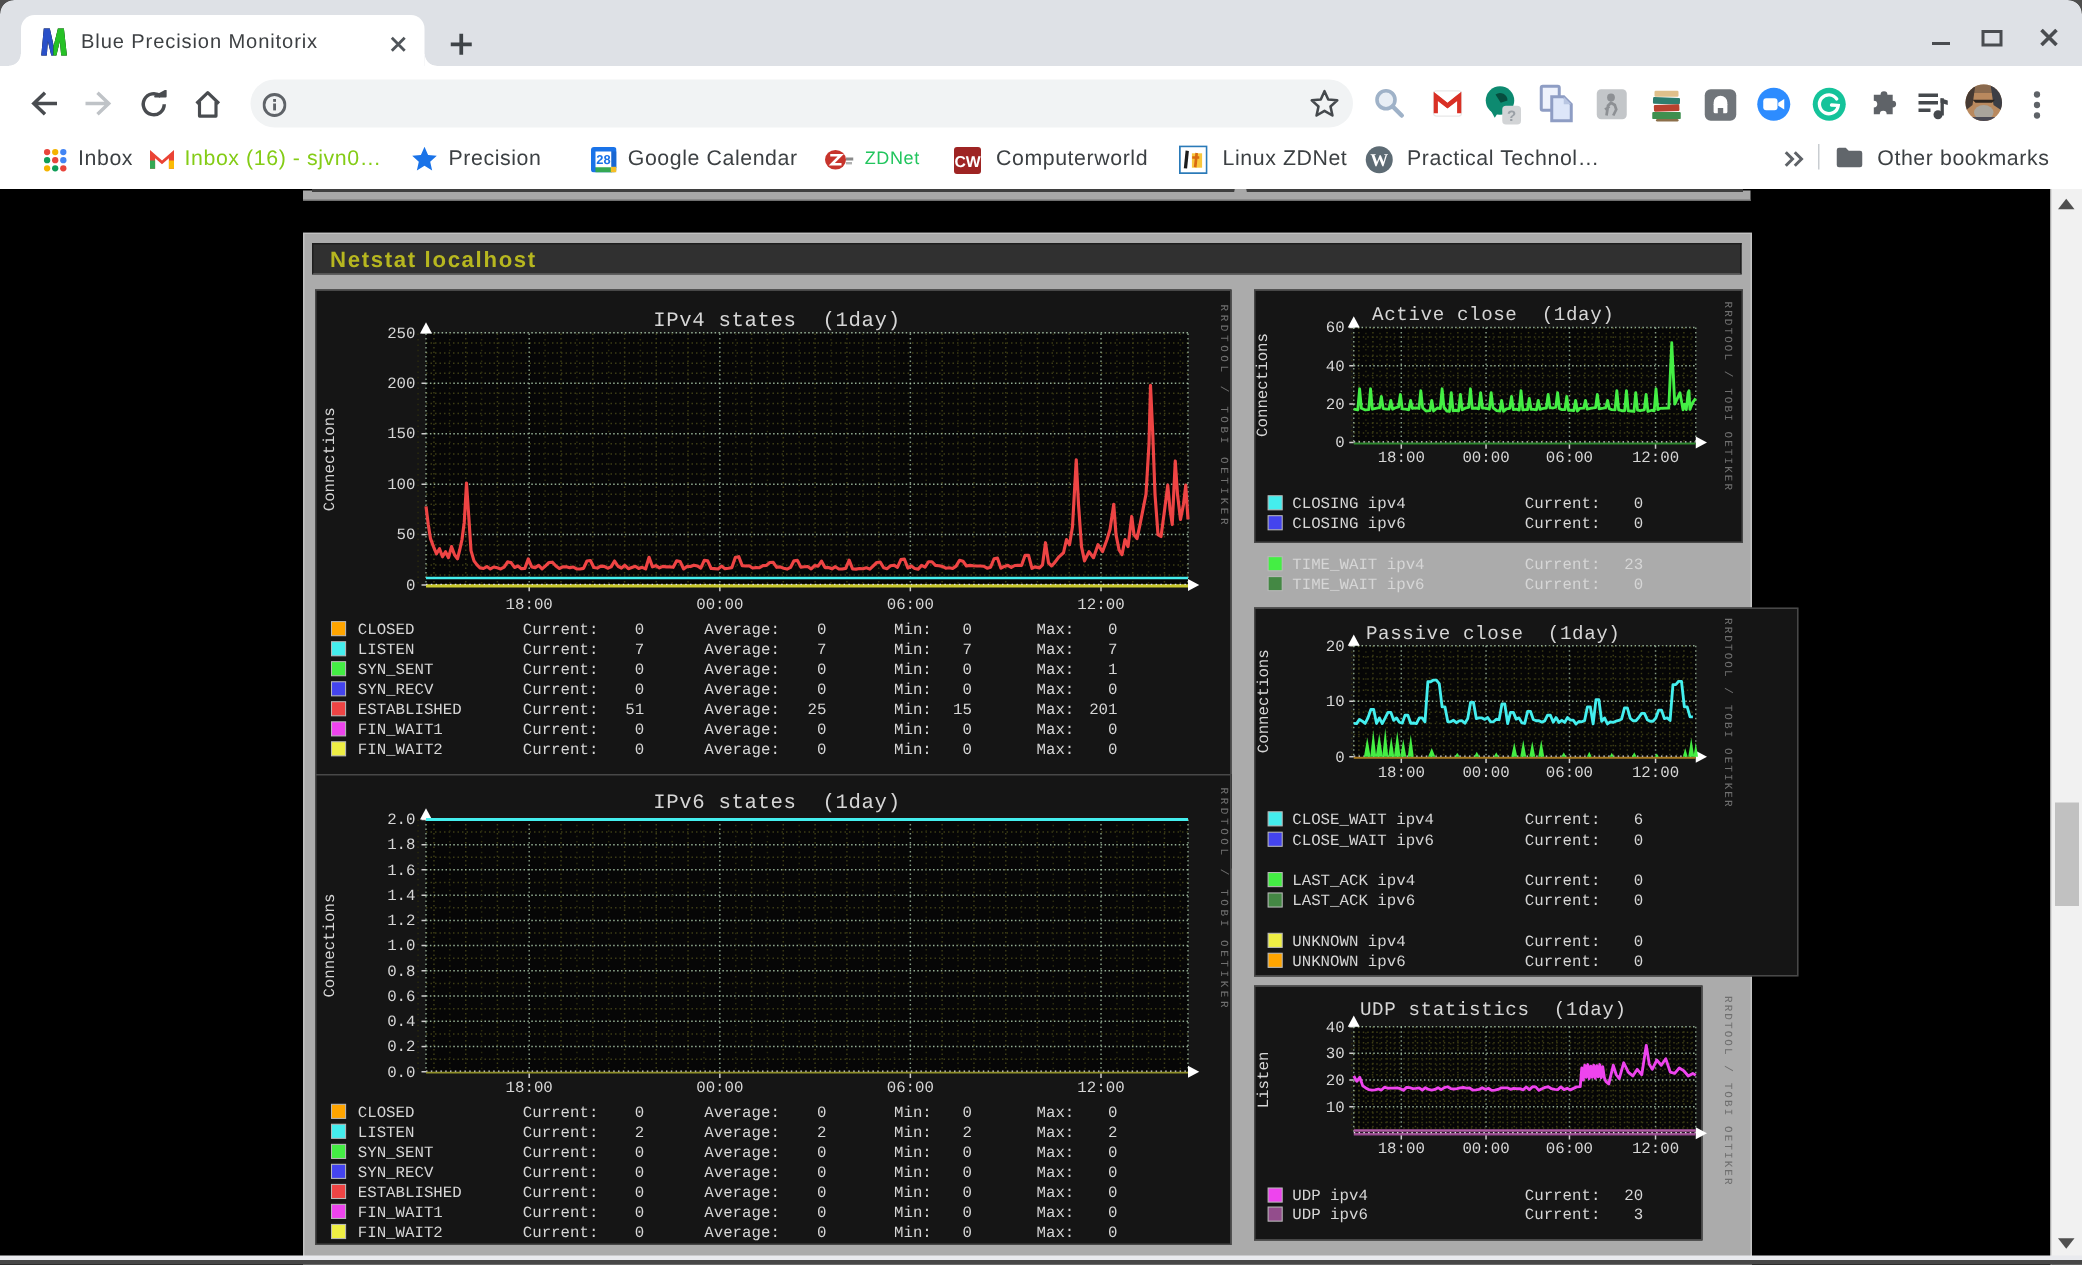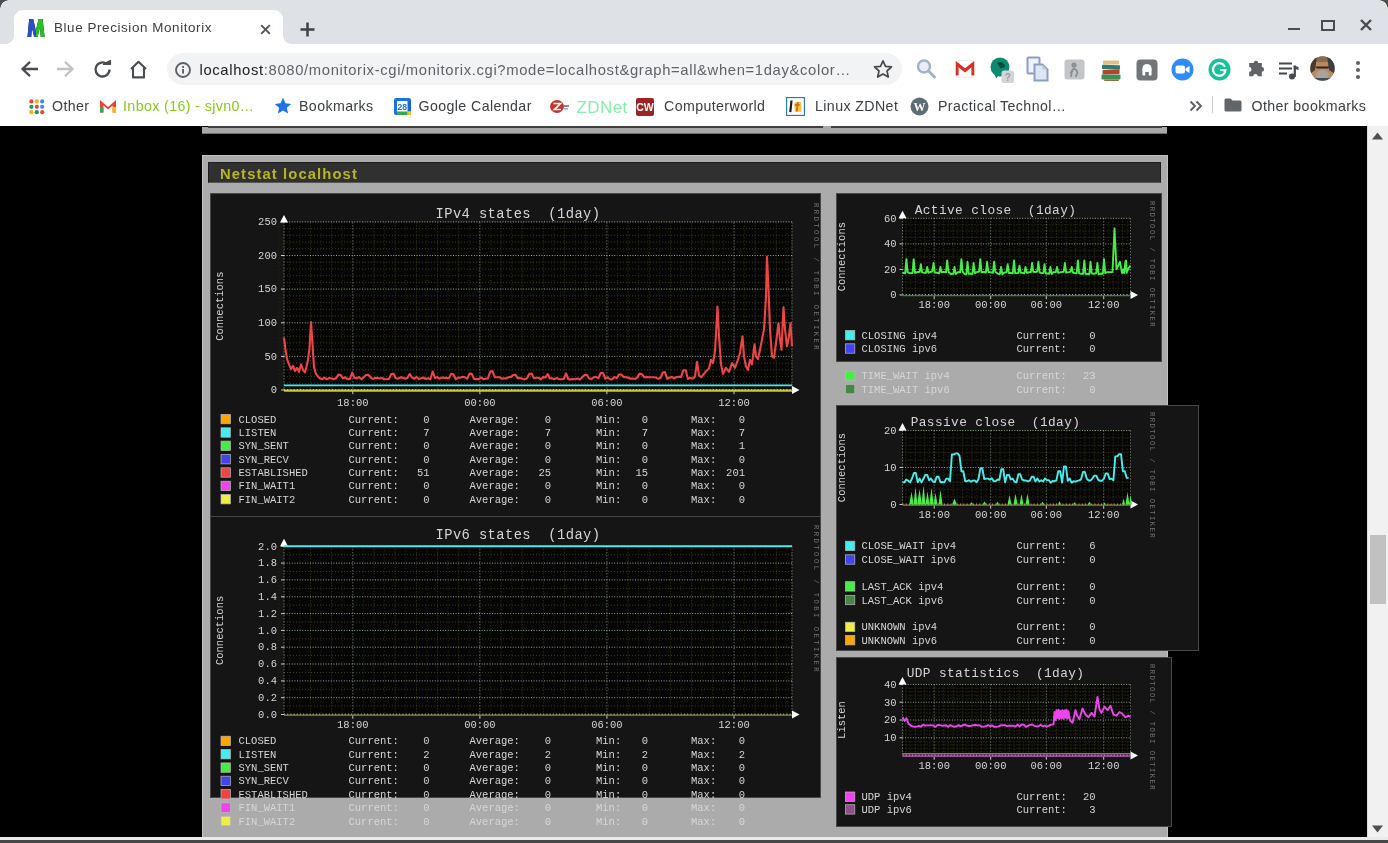--- a/index.html
+++ b/index.html
@@ -56,21 +56,20 @@
     </svg>
 <svg class="abs" style="left:129px;top:59.5px" width="19" height="19" viewBox="0 0 19 19">
 <path d="M2 9 L9.5 1.8 L17 9 M4 7.8 V17.4 H15 V7.8" stroke="#494c50" stroke-width="2.1" fill="none" stroke-linejoin="round"></path>
 </svg>
 <div class="abs" style="left:167px;top:53px;width:735px;height:31.5px;background:#f1f3f4;border-radius:16px"></div>
 <svg class="abs" style="left:174.5px;top:61.5px" width="16" height="16" viewBox="0 0 16 16">
 <circle cx="8" cy="8" r="7" stroke="#5f6368" stroke-width="1.9" fill="none"></circle>
 <rect x="7.1" y="7" width="1.9" height="4.6" fill="#5f6368"></rect>
 <rect x="7.1" y="4" width="1.9" height="1.9" fill="#5f6368"></rect>
     </svg>
-<div class="abs" style="left:199.5px;top:62px;font-size:14.8px;letter-spacing:0.65px;color:#5f6368;white-space:nowrap"><span style="color:#202124">localhost</span>:8080/monitorix-cgi/monitorix.cgi?mode=localhost&amp;graph=all&amp;when=1day&amp;color…</div>
 <svg class="abs" style="left:873px;top:58.5px" width="20" height="20" viewBox="0 0 20 20">
 <path d="M10 1.8 L12.5 7.3 L18.5 7.9 L14 12 L15.3 18 L10 14.9 L4.7 18 L6 12 L1.5 7.9 L7.5 7.3 Z" stroke="#45494d" stroke-width="1.7" fill="none" stroke-linejoin="round"></path>
     </svg>
 <svg class="abs" style="left:915px;top:58px" width="22" height="22" viewBox="0 0 22 22">
 <circle cx="9" cy="8.5" r="6" stroke="#9fb2c8" stroke-width="2.4" fill="#e8eef5"></circle>
 <path d="M13.5 13 L19.5 19" stroke="#9fb2c8" stroke-width="3" stroke-linecap="round"></path>
     </svg>
 <svg class="abs" style="left:955px;top:60px" width="20" height="18" viewBox="0 0 20 18">
 <rect x="0.6" y="0.6" width="18.8" height="16.8" rx="2" fill="#fff" stroke="#e8e8e8" stroke-width="0.8"></rect>
 <path d="M2.2 15.5 V4 L10 10.2 L17.8 4 V15.5" stroke="#d93025" stroke-width="2.8" fill="none"></path>
@@ -150,47 +149,47 @@
       <circle cx="2.4" cy="2.4" r="2.1" fill="#e8453c"></circle>
       <circle cx="7.800000000000001" cy="2.4" r="2.1" fill="#f4b400"></circle>
       <circle cx="13.200000000000001" cy="2.4" r="2.1" fill="#4285f4"></circle>
       <circle cx="2.4" cy="7.800000000000001" r="2.1" fill="#0f9d58"></circle>
       <circle cx="7.800000000000001" cy="7.800000000000001" r="2.1" fill="#e8453c"></circle>
       <circle cx="13.200000000000001" cy="7.800000000000001" r="2.1" fill="#4285f4"></circle>
       <circle cx="2.4" cy="13.200000000000001" r="2.1" fill="#f4b400"></circle>
       <circle cx="7.800000000000001" cy="13.200000000000001" r="2.1" fill="#0f9d58"></circle>
       <circle cx="13.200000000000001" cy="13.200000000000001" r="2.1" fill="#e8453c"></circle>
     </svg>
-<div class="abs" style="left:52px;top:98px;font-size:14.2px;color:#3c4043;letter-spacing:0.4px">Other</div>
+<div class="abs" style="left:52px;top:98px;font-size:14.2px;color:#3c4043;letter-spacing:0.4px">Inbox</div>
 <svg class="abs" style="left:99px;top:99px" width="18" height="14" viewBox="0 0 18 14">
 <path d="M1 13.5 V1 L9 8 L17 1 V13.5 H13.6 V6.5 L9 10.5 L4.4 6.5 V13.5 Z" fill="#ea4335"></path>
 <path d="M1 13.5 V8 H4.4 V13.5 Z" fill="#34a853"></path>
 <path d="M17 13.5 V8 H13.6 V13.5 Z" fill="#fbbc04"></path>
 </svg>
 <div class="abs" style="left:123px;top:98px;font-size:14.2px;color:#84cc16;letter-spacing:0.4px">Inbox (16) - sjvn0…</div>
 <svg class="abs" style="left:274px;top:97px" width="18" height="18" viewBox="0 0 18 18">
 <path d="M9 0.8 L11.4 6.3 L17.2 6.9 L12.8 10.8 L14.1 16.6 L9 13.5 L3.9 16.6 L5.2 10.8 L0.8 6.9 L6.6 6.3 Z" fill="#1a73e8"></path>
     </svg>
-<div class="abs" style="left:299px;top:98px;font-size:14.2px;color:#3c4043;letter-spacing:0.4px">Bookmarks</div>
+<div class="abs" style="left:299px;top:98px;font-size:14.2px;color:#3c4043;letter-spacing:0.4px">Precision</div>
 <svg class="abs" style="left:394px;top:98px" width="17" height="17" viewBox="0 0 17 17">
 <rect x="0" y="0" width="17" height="17" rx="2" fill="#1a73e8"></rect>
 <rect x="13.2" y="3" width="3.8" height="11" fill="#1967d2"></rect>
 <rect x="3" y="13.2" width="11" height="3.8" fill="#34a853"></rect>
 <rect x="13.2" y="13.2" width="3.8" height="3.8" fill="#f6bf26"></rect>
 <rect x="3" y="3" width="10.5" height="10.5" fill="#fff"></rect>
 <text x="8.3" y="11.6" text-anchor="middle" font-size="8.6" font-weight="bold" fill="#1a73e8" font-family="Liberation Sans, sans-serif">28</text>
     </svg>
 <div class="abs" style="left:418.5px;top:98px;font-size:14.2px;color:#3c4043;letter-spacing:0.4px">Google Calendar</div>
 <svg class="abs" style="left:550px;top:98.5px" width="19" height="16" viewBox="0 0 19 16">
 <ellipse cx="7" cy="7.5" rx="7" ry="6.5" fill="#c7342c"></ellipse>
 <path d="M3.5 4.5 H10.5 L4.5 10.5 H11" stroke="#fff" stroke-width="1.7" fill="none"></path>
 <rect x="14" y="6" width="5" height="2" fill="#8a8a8a"></rect>
 <rect x="14" y="9" width="4" height="1.6" fill="#b0b0b0"></rect>
     </svg>
-<div class="abs" style="left:576.5px;top:98px;font-size:17px;color:#86efac;letter-spacing:0.4px">ZDNet</div>
+<div class="abs" style="left:576.5px;top:98px;font-size:12px;color:#22c55e;letter-spacing:0.4px">ZDNet</div>
 <svg class="abs" style="left:636px;top:97.5px" width="18" height="18" viewBox="0 0 18 18">
 <rect x="0" y="0" width="18" height="18" rx="2" fill="#9e2423"></rect>
 <text x="9" y="13.4" text-anchor="middle" font-size="10.5" font-weight="bold" fill="#fff" font-family="Liberation Sans, sans-serif">CW</text>
     </svg>
 <div class="abs" style="left:664px;top:98px;font-size:14.2px;color:#3c4043;letter-spacing:0.4px">Computerworld</div>
 <svg class="abs" style="left:786px;top:97px" width="19" height="19" viewBox="0 0 19 19">
 <rect x="0.5" y="0.5" width="18" height="18" fill="#fff" stroke="#2a7ab8" stroke-width="1.3"></rect>
 <rect x="8.6" y="5.2" width="6.8" height="9.6" fill="#f8c73d"></rect>
 <path d="M5.5 3.5 L4.3 15.2" stroke="#1c1c1c" stroke-width="2.2"></path>
 <path d="M11.8 5 L10.8 14.5 M8.8 8 H13.5" stroke="#d86a10" stroke-width="1.8"></path>
@@ -391,21 +390,21 @@
 <text x="138.5" y="309.7" text-anchor="start" font-family="Liberation Mono, monospace" font-size="10.5" fill="#d6d6d6">Current:</text>
 <text x="219.5" y="309.7" text-anchor="end" font-family="Liberation Mono, monospace" font-size="10.5" fill="#d6d6d6">0</text>
 <text x="259.5" y="309.7" text-anchor="start" font-family="Liberation Mono, monospace" font-size="10.5" fill="#d6d6d6">Average:</text>
 <text x="341" y="309.7" text-anchor="end" font-family="Liberation Mono, monospace" font-size="10.5" fill="#d6d6d6">0</text>
 <text x="386" y="309.7" text-anchor="start" font-family="Liberation Mono, monospace" font-size="10.5" fill="#d6d6d6">Min:</text>
 <text x="438" y="309.7" text-anchor="end" font-family="Liberation Mono, monospace" font-size="10.5" fill="#d6d6d6">0</text>
 <text x="481" y="309.7" text-anchor="start" font-family="Liberation Mono, monospace" font-size="10.5" fill="#d6d6d6">Max:</text>
 <text x="535" y="309.7" text-anchor="end" font-family="Liberation Mono, monospace" font-size="10.5" fill="#d6d6d6">0</text>
       </svg>
     </div>
-    <div class="cell" style="left:210px;top:515.5px;width:611px;height:282px">
+    <div class="cell" style="left:210px;top:515.5px;width:611px;height:314px">
       <svg width="611" height="320.5" viewBox="0 0 611 320.5">
         <rect x="74" y="31.3" width="508" height="168.2" fill="#060606"></rect>
 <line x1="74" y1="191.1" x2="582" y2="191.1" stroke="#3c3c16" stroke-width="1" stroke-dasharray="1 2"></line>
 <line x1="74" y1="174.3" x2="582" y2="174.3" stroke="#3c3c16" stroke-width="1" stroke-dasharray="1 2"></line>
 <line x1="74" y1="157.5" x2="582" y2="157.5" stroke="#3c3c16" stroke-width="1" stroke-dasharray="1 2"></line>
 <line x1="74" y1="140.6" x2="582" y2="140.6" stroke="#3c3c16" stroke-width="1" stroke-dasharray="1 2"></line>
 <line x1="74" y1="123.8" x2="582" y2="123.8" stroke="#3c3c16" stroke-width="1" stroke-dasharray="1 2"></line>
 <line x1="74" y1="107.0" x2="582" y2="107.0" stroke="#3c3c16" stroke-width="1" stroke-dasharray="1 2"></line>
 <line x1="74" y1="90.2" x2="582" y2="90.2" stroke="#3c3c16" stroke-width="1" stroke-dasharray="1 2"></line>
 <line x1="74" y1="73.4" x2="582" y2="73.4" stroke="#3c3c16" stroke-width="1" stroke-dasharray="1 2"></line>
@@ -819,21 +818,21 @@
 <rect x="10.4" y="218.2" width="9.4" height="9.4" fill="#EEEE44" stroke="#b9b9b9" stroke-width="0.7"></rect>
 <text x="26.5" y="226.4" text-anchor="start" font-family="Liberation Mono, monospace" font-size="10.5" fill="#d6d6d6">UNKNOWN ipv4</text>
 <text x="181.5" y="226.4" text-anchor="start" font-family="Liberation Mono, monospace" font-size="10.5" fill="#d6d6d6">Current:</text>
 <text x="260.5" y="226.4" text-anchor="end" font-family="Liberation Mono, monospace" font-size="10.5" fill="#d6d6d6">0</text>
 <rect x="10.4" y="231.5" width="9.4" height="9.4" fill="#FFA500" stroke="#b9b9b9" stroke-width="0.7"></rect>
 <text x="26.5" y="239.7" text-anchor="start" font-family="Liberation Mono, monospace" font-size="10.5" fill="#d6d6d6">UNKNOWN ipv6</text>
 <text x="181.5" y="239.7" text-anchor="start" font-family="Liberation Mono, monospace" font-size="10.5" fill="#d6d6d6">Current:</text>
 <text x="260.5" y="239.7" text-anchor="end" font-family="Liberation Mono, monospace" font-size="10.5" fill="#d6d6d6">0</text>
       </svg>
     </div>
-    <div class="cell" style="left:835.5px;top:656.5px;width:336px;height:170.5px">
+    <div class="cell" style="left:835.5px;top:656.5px;width:299px;height:170.5px">
       <svg width="326.5" height="170.5" viewBox="0 0 326.5 170.5">
         <rect x="67.5" y="28.5" width="228" height="71" fill="#060606"></rect>
 <line x1="67.5" y1="96.0" x2="295.5" y2="96.0" stroke="#3c3c16" stroke-width="1" stroke-dasharray="1 2"></line>
 <line x1="67.5" y1="92.4" x2="295.5" y2="92.4" stroke="#3c3c16" stroke-width="1" stroke-dasharray="1 2"></line>
 <line x1="67.5" y1="88.9" x2="295.5" y2="88.9" stroke="#3c3c16" stroke-width="1" stroke-dasharray="1 2"></line>
 <line x1="67.5" y1="85.3" x2="295.5" y2="85.3" stroke="#3c3c16" stroke-width="1" stroke-dasharray="1 2"></line>
 <line x1="67.5" y1="78.2" x2="295.5" y2="78.2" stroke="#3c3c16" stroke-width="1" stroke-dasharray="1 2"></line>
 <line x1="67.5" y1="74.7" x2="295.5" y2="74.7" stroke="#3c3c16" stroke-width="1" stroke-dasharray="1 2"></line>
 <line x1="67.5" y1="71.1" x2="295.5" y2="71.1" stroke="#3c3c16" stroke-width="1" stroke-dasharray="1 2"></line>
 <line x1="67.5" y1="67.6" x2="295.5" y2="67.6" stroke="#3c3c16" stroke-width="1" stroke-dasharray="1 2"></line>

